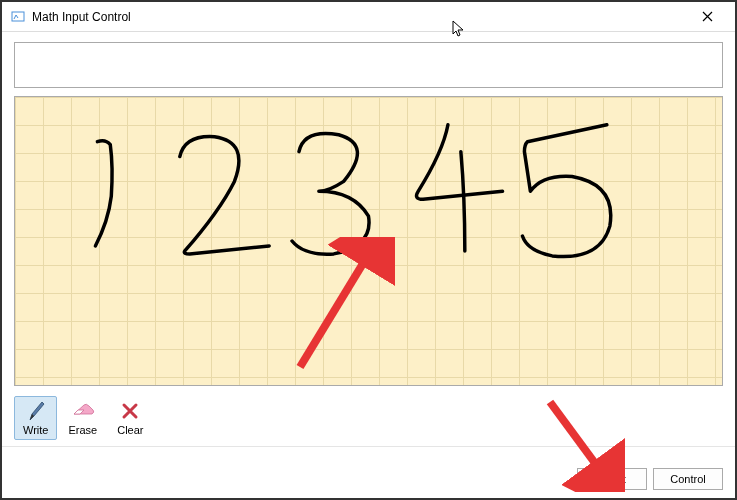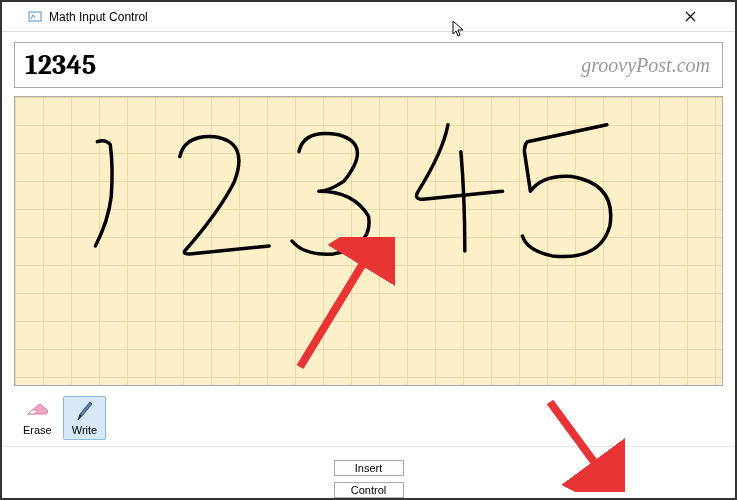--- a/index.html
+++ b/index.html
@@ -11,21 +11,21 @@
       overflow: hidden;
       border: 2px solid #333;
       position: relative;
     }
     .titlebar {
       height: 30px;
       background: #fff;
       border-bottom: 1px solid #ddd;
       display: flex;
       align-items: center;
-      padding: 0 25px;
+      padding: 0 8px;
       position: relative;
     }
     .titlebar-icon {
       width: 16px;
       height: 16px;
       margin-right: 6px;
       display: flex;
       align-items: center;
       justify-content: center;
     }
@@ -129,21 +129,20 @@
       bottom: 0;
       left: 0;
       right: 0;
       height: 38px;
       display: flex;
       align-items: center;
       justify-content: flex-end;
       padding: 0 12px;
       gap: 6px;
       background: #fff;
-      flex-direction: column;
     }
     .win-btn {
       min-width: 70px;
       height: 22px;
       font-size: 11px;
       background: #fdfdfd;
       border: 1px solid #aaa;
       cursor: pointer;
       padding: 0 10px;
     }
@@ -171,22 +170,20 @@
     </span>
   </div>
   <div class="cursor-overlay">
     <svg width="14" height="18" viewBox="0 0 14 18">
       <path d="M1 1 L1 14 L4 11 L6 16 L8 15 L6 10 L11 10 Z" fill="#fff" stroke="#000" stroke-width="1"></path>
     </svg>
   </div>
 </div>
 
 <div class="preview-box">
-  <span class="preview-text">12345</span>
-  <span class="watermark">groovyPost.com</span>
 </div>
 
 <div class="canvas-area">
   <svg class="handwriting" viewBox="0 0 710 290">
     <g stroke="#000" stroke-width="3.5" fill="none" stroke-linecap="round" stroke-linejoin="round">
 
       <path d="M82 45 Q90 42 95 48 Q98 70 96 100 Q93 125 80 150"></path>
 
       <path d="M165 60 Q170 38 200 40 Q235 45 220 85 Q205 115 170 155 Q168 158 175 158 L255 150"></path>
 
@@ -203,37 +200,45 @@
     <defs>
         <marker id="ah1" markerWidth="10" markerHeight="10" refX="2" refY="5" orient="auto">
           <path d="M0 0 L10 5 L0 10 Z" fill="#e73434"></path>
         </marker>
       </defs>
     <line x1="25" y1="130" x2="95" y2="15" stroke="#e73434" stroke-width="8" marker-end="url(#ah1)"></line>
   </svg>
 </div>
 
 <div class="toolbar">
+  <div class="tool-btn active">
+    <span class="tool-icon">
+      <svg width="20" height="22" viewBox="0 0 20 22">
+          <path d="M4 20 L6 14 L16 2 L18 4 L8 16 Z" fill="#5a7ca8" stroke="#2a4a6a" stroke-width="0.8"></path>
+          <path d="M4 20 L6 14 L8 16 Z" fill="#333"></path>
+        </svg>
+    </span>
+    <span>Write</span>
+  </div>
   <div class="tool-btn">
     <span class="tool-icon">
       <svg width="26" height="18" viewBox="0 0 26 18">
           <path d="M4 12 L14 3 Q16 1 19 4 L23 8 Q25 10 22 12 L14 12 Z" fill="#f4a8c8" stroke="#d07098" stroke-width="0.8"></path>
           <path d="M4 12 L10 12 L14 8 L8 8 Z" fill="#fff" stroke="#d07098" stroke-width="0.8"></path>
         </svg>
     </span>
     <span>Erase</span>
   </div>
-  <div class="tool-btn active">
+  <div class="tool-btn">
     <span class="tool-icon">
-      <svg width="20" height="22" viewBox="0 0 20 22">
-          <path d="M4 20 L6 14 L16 2 L18 4 L8 16 Z" fill="#5a7ca8" stroke="#2a4a6a" stroke-width="0.8"></path>
-          <path d="M4 20 L6 14 L8 16 Z" fill="#333"></path>
-        </svg>
-    </span>
-    <span>Write</span>
+      <svg width="18" height="18" viewBox="0 0 18 18">
+          <path d="M3 3 L15 15 M15 3 L3 15" stroke="#c83848" stroke-width="3" stroke-linecap="round"></path>
+        </svg>
+    </span>
+    <span>Clear</span>
   </div>
 </div>
 
 <div class="bottom-bar">
   <button class="win-btn">Insert</button>
   <button class="win-btn">Control</button>
 </div>
 
 <svg class="arrow" style="right:110px; bottom:6px;" width="90" height="100">
   <defs>

